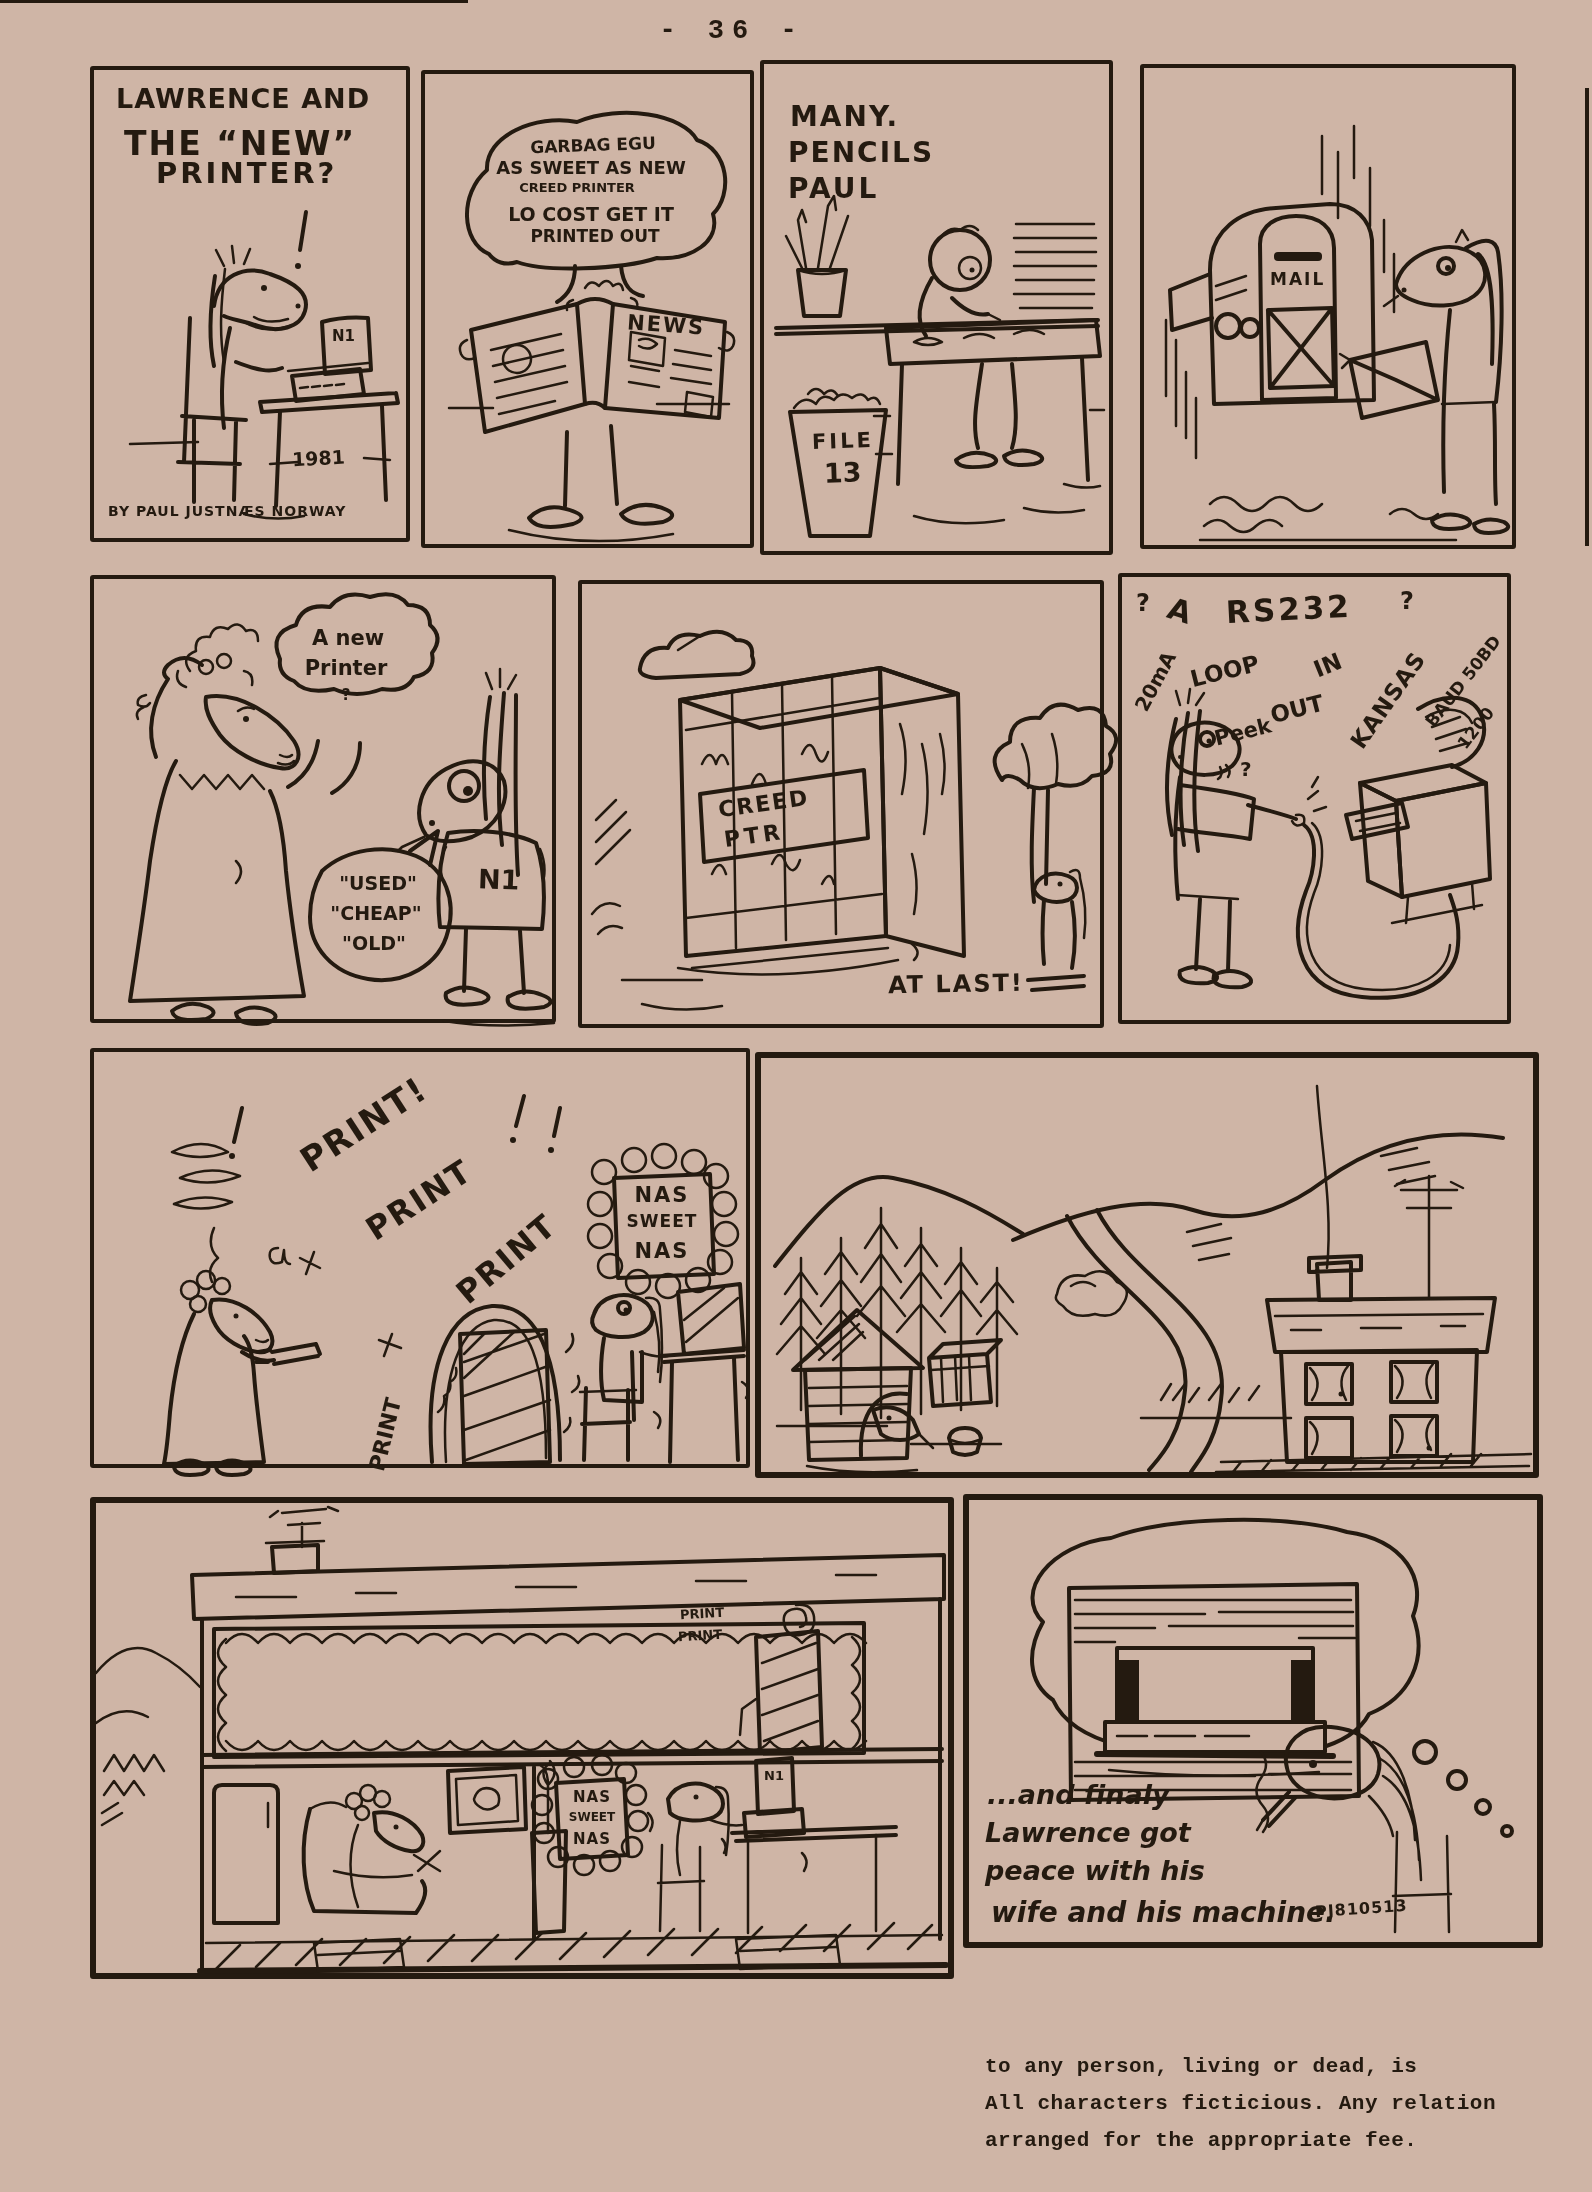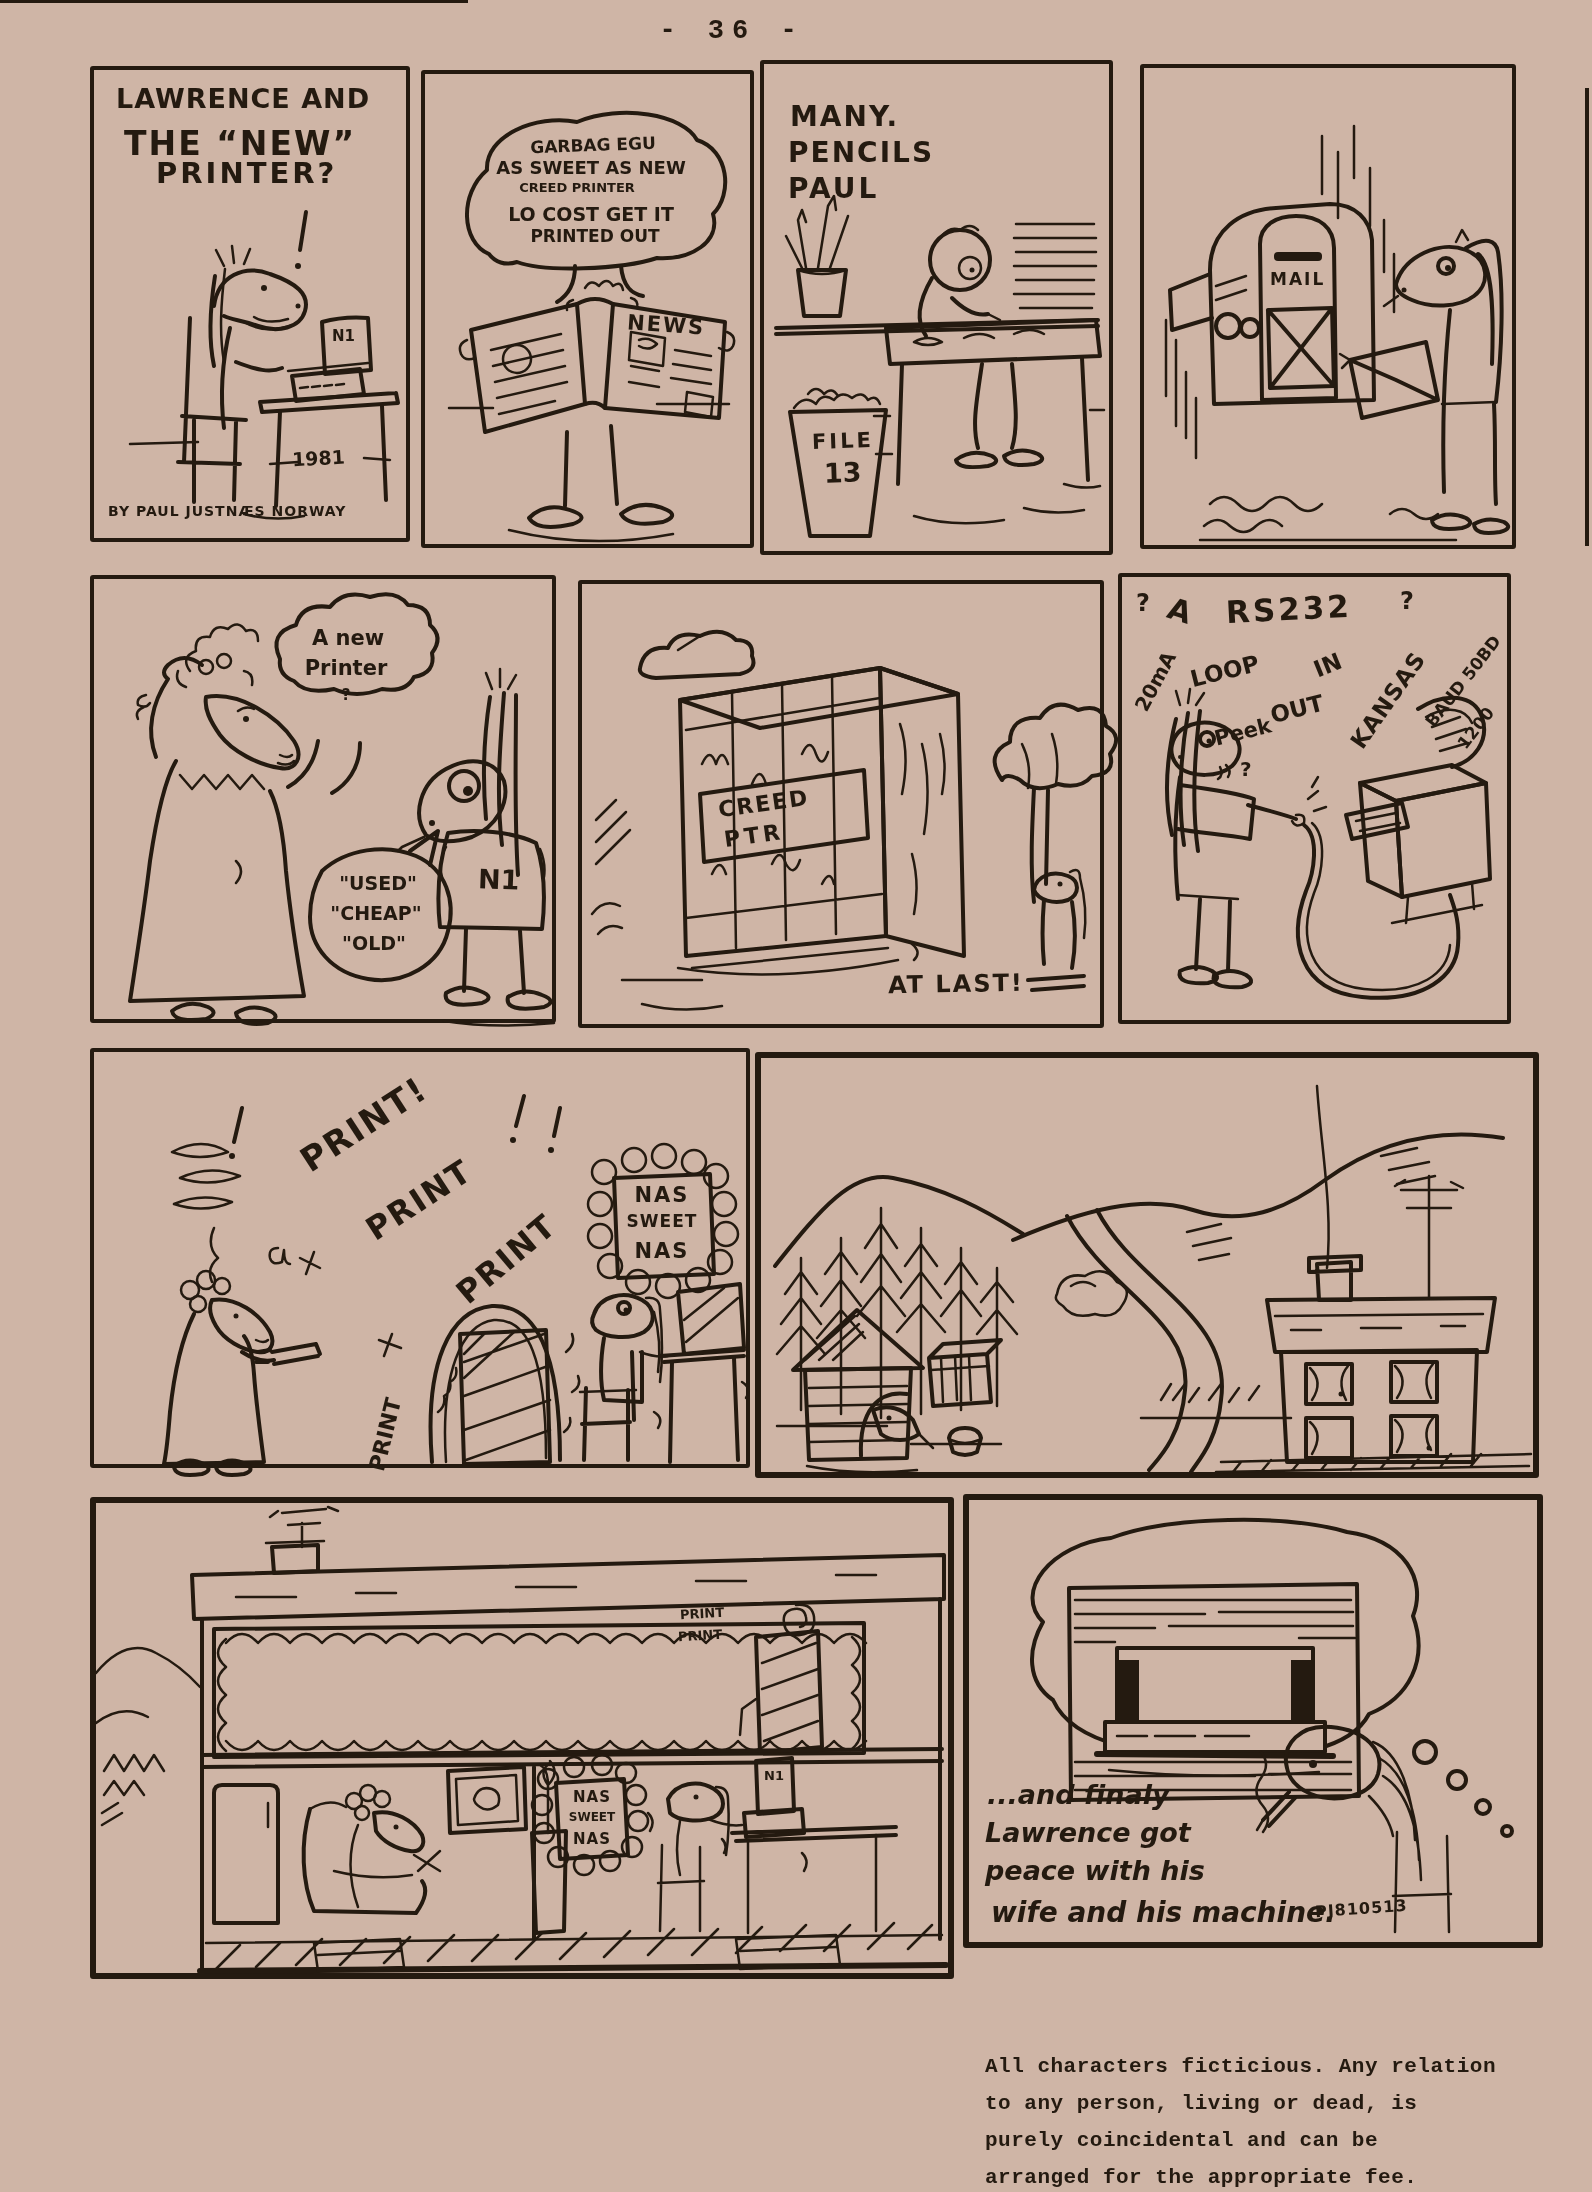--- a/index.html
+++ b/index.html
@@ -450,17 +450,16 @@
     <path class="t" d="M428,332 L426,432 M478,336 L480,432 M424,396 l58,-2"></path>
   </svg>
   <div class="hl cur" style="left:18px;top:280px;font-size:27px" ind="">...and finaly</div>
   <div class="hl cur" style="left:16px;top:318px;font-size:27px">Lawrence got</div>
   <div class="hl cur" style="left:16px;top:356px;font-size:27px">peace with his</div>
   <div class="hl cur" style="left:22px;top:398px;font-size:28px">wife and his machine.</div>
   <div class="hl" style="left:346px;top:400px;font-size:16px;letter-spacing:1px;transform:rotate(-4deg)">PJ810513</div>
 </div>
 
 <div class="abs" style="left:985px;top:2048px">
+  <div class="mono" style="position:static;font-size:21px;line-height:37px;letter-spacing:0.5px">to any person, living or dead, is</div>
   <div class="mono" style="position:static;font-size:21px;line-height:37px;letter-spacing:0.5px">All characters ficticious. Any relation</div>
-  <div class="mono" style="position:static;font-size:21px;line-height:37px;letter-spacing:0.5px">to any person, living or dead, is</div>
-  <div class="mono" style="position:static;font-size:21px;line-height:37px;letter-spacing:0.5px">purely coincidental and can be</div>
   <div class="mono" style="position:static;font-size:21px;line-height:37px;letter-spacing:0.5px">arranged for the appropriate fee.</div>
 </div>
 
 </body></html>

